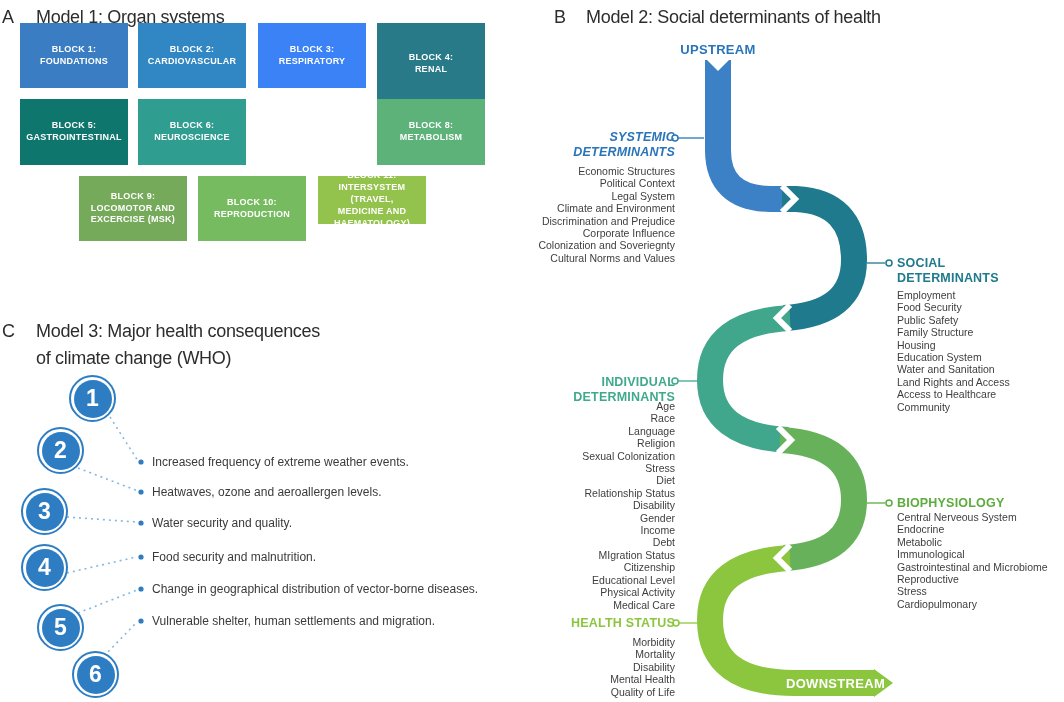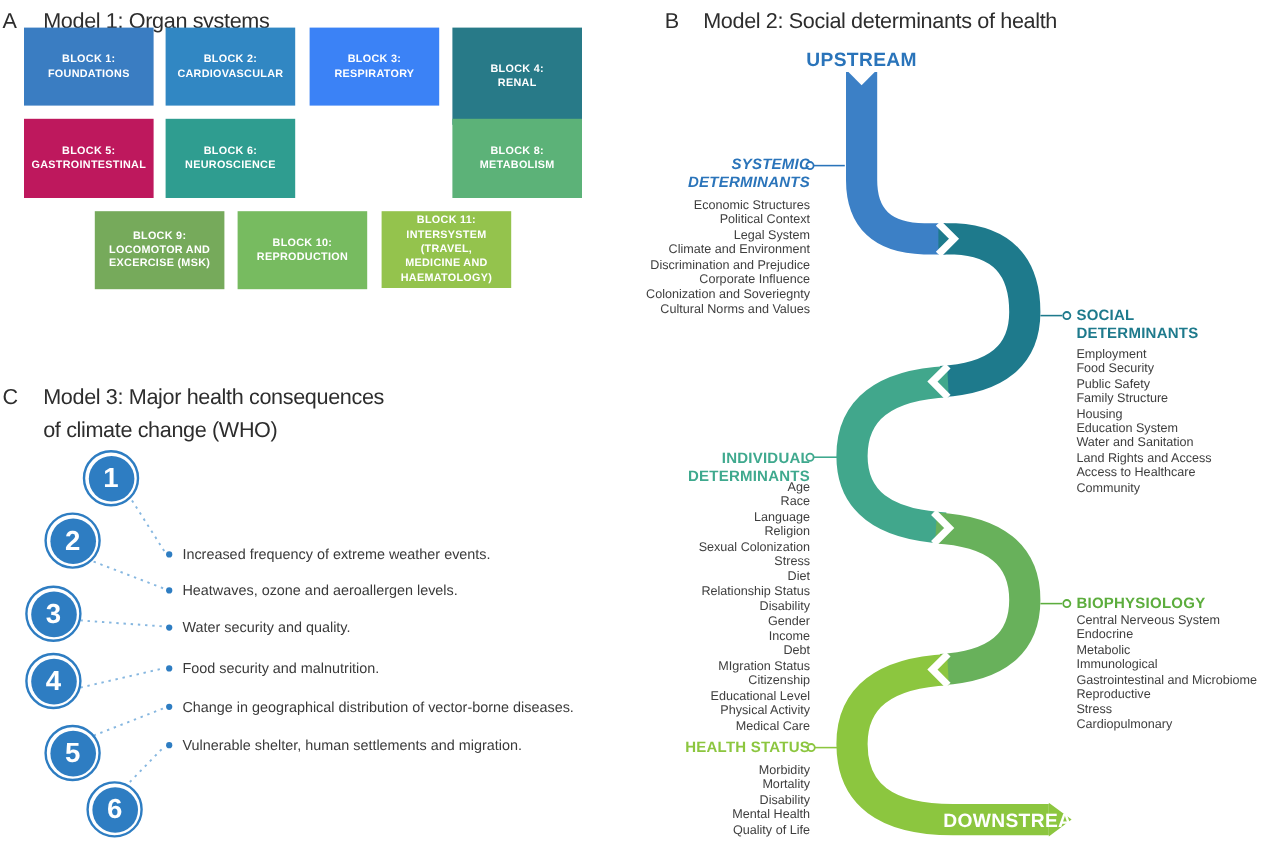--- a/index.html
+++ b/index.html
@@ -2,21 +2,21 @@
 <html><head>
 <meta charset="utf-8">
 <style>
   html,body{margin:0;padding:0;background:#fff;}
   #canvas{position:relative;width:1064px;height:702px;background:#fff;overflow:hidden;
           font-family:"Liberation Sans", sans-serif;}
   .abs{position:absolute;}
   .panel-tag,.panel-title{font-size:18px;color:#2d2d2d;letter-spacing:-.3px;line-height:27px;white-space:pre-line;}
   .block{display:flex;align-items:center;justify-content:center;text-align:center;
          color:#fff;font-weight:bold;font-size:9px;letter-spacing:.25px;line-height:1.32;white-space:pre-line;}
-  .stream-label{font-weight:bold;font-size:16px;letter-spacing:.3px;text-align:center;}
+  .stream-label{font-weight:bold;font-size:13px;letter-spacing:.3px;text-align:center;}
   .b-heading{font-weight:bold;font-size:12.5px;line-height:15px;letter-spacing:.2px;white-space:pre-line;}
   .b-list{font-size:10.5px;color:#3e3e3e;line-height:12.4px;}
   .col-right{text-align:right;}
   .col-left{text-align:left;}
   .c-item{font-size:12px;color:#3a3a3a;}
   .num-circle{width:47px;height:47px;border-radius:50%;border:2.5px solid #2e7dc2;background:#fff;box-sizing:border-box;}
   .num-inner{position:absolute;inset:2.5px;border-radius:50%;display:flex;align-items:center;justify-content:center;
              color:#fff;font-weight:bold;font-size:23px;}
   svg{position:absolute;left:0;top:0;}
   .white-label{color:#fff;z-index:3;}
@@ -30,32 +30,32 @@
   <div class="abs panel-title" style="left:36px;top:4px;">Model 1: Organ systems</div>
 
   <div class="abs block" style="left: 20px; top: 23px; width: 108px; height: 65px; background: rgb(58, 125, 194);">BLOCK 1:
 FOUNDATIONS</div>
   <div class="abs block" style="left: 138px; top: 23px; width: 108px; height: 65px; background: rgb(49, 135, 195);">BLOCK 2:
 CARDIOVASCULAR</div>
   <div class="abs block" style="left: 258px; top: 23px; width: 108px; height: 65px; background: #3b82f6;">BLOCK 3:
 RESPIRATORY</div>
   <div class="abs block" style="left: 377px; top: 23px; width: 108px; height: 81px; background: rgb(40, 122, 136);">BLOCK 4:
 RENAL</div>
-  <div class="abs block" style="left: 20px; top: 99px; width: 108px; height: 66px; background: #be185d;">BLOCK 5:
+  <div class="abs block" style="left: 20px; top: 99px; width: 108px; height: 66px; background: #0f766e;">BLOCK 5:
 GASTROINTESTINAL</div>
   <div class="abs block" style="left: 138px; top: 99px; width: 108px; height: 66px; background: rgb(47, 157, 144);">BLOCK 6:
 NEUROSCIENCE</div>
   <div class="abs block" style="left: 377px; top: 99px; width: 108px; height: 66px; background: rgb(92, 178, 120);">BLOCK 8:
 METABOLISM</div>
   <div class="abs block" style="left: 79px; top: 176px; width: 108px; height: 65px; background: rgb(118, 170, 91);">BLOCK 9:
 LOCOMOTOR AND
 EXCERCISE (MSK)</div>
   <div class="abs block" style="left: 198px; top: 176px; width: 108px; height: 65px; background: rgb(119, 187, 96);">BLOCK 10:
 REPRODUCTION</div>
-  <div class="abs block" style="left: 318px; top: 176px; width: 108px; height: 64px; background: rgb(148, 195, 77);">BLOCK 11:
+  <div class="abs block" style="left: 318px; top: 176px; width: 108px; height: 48px; background: rgb(148, 195, 77);">BLOCK 11:
 INTERSYSTEM (TRAVEL,
 MEDICINE AND
 HAEMATOLOGY)</div>
 
   <div class="abs panel-tag" style="left:554px;top:4px;">B</div>
   <div class="abs panel-title" style="left:586px;top:4px;">Model 2: Social determinants of health</div>
 
   <div class="abs panel-tag" style="left:2px;top:318px;">C</div>
   <div class="abs panel-title" style="left:36px;top:318px;">Model 3: Major health consequences
 of climate change (WHO)</div>

